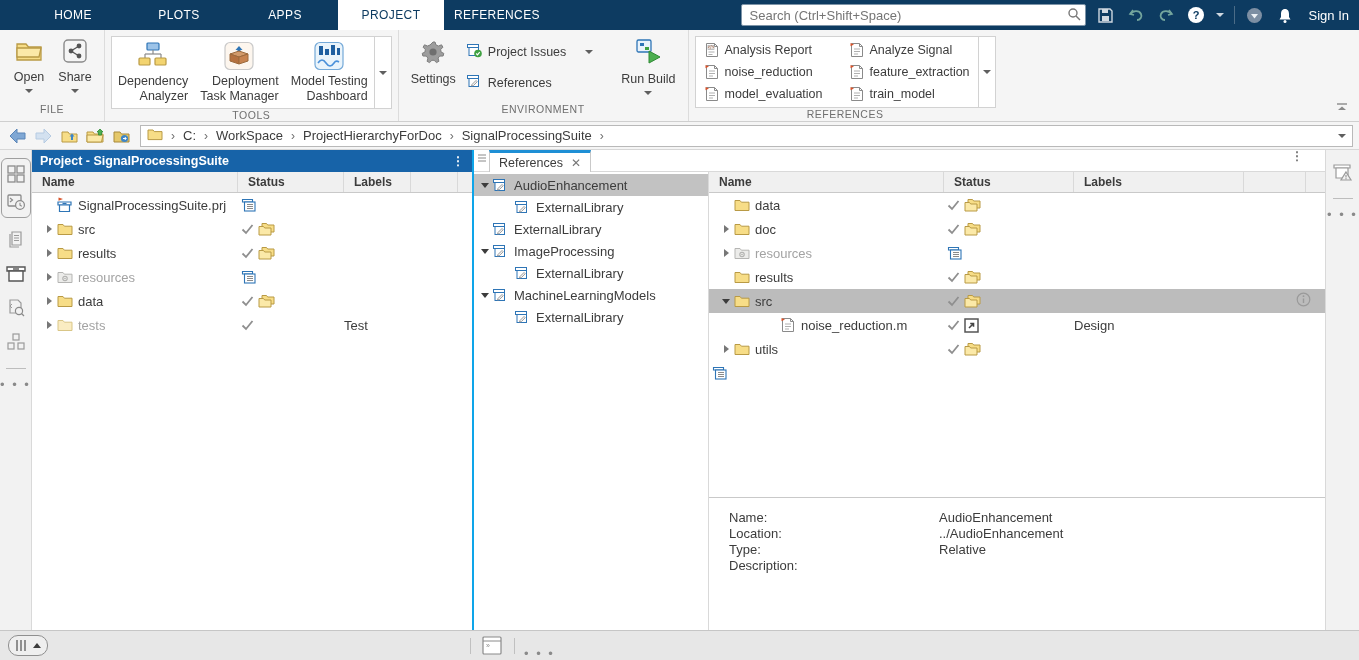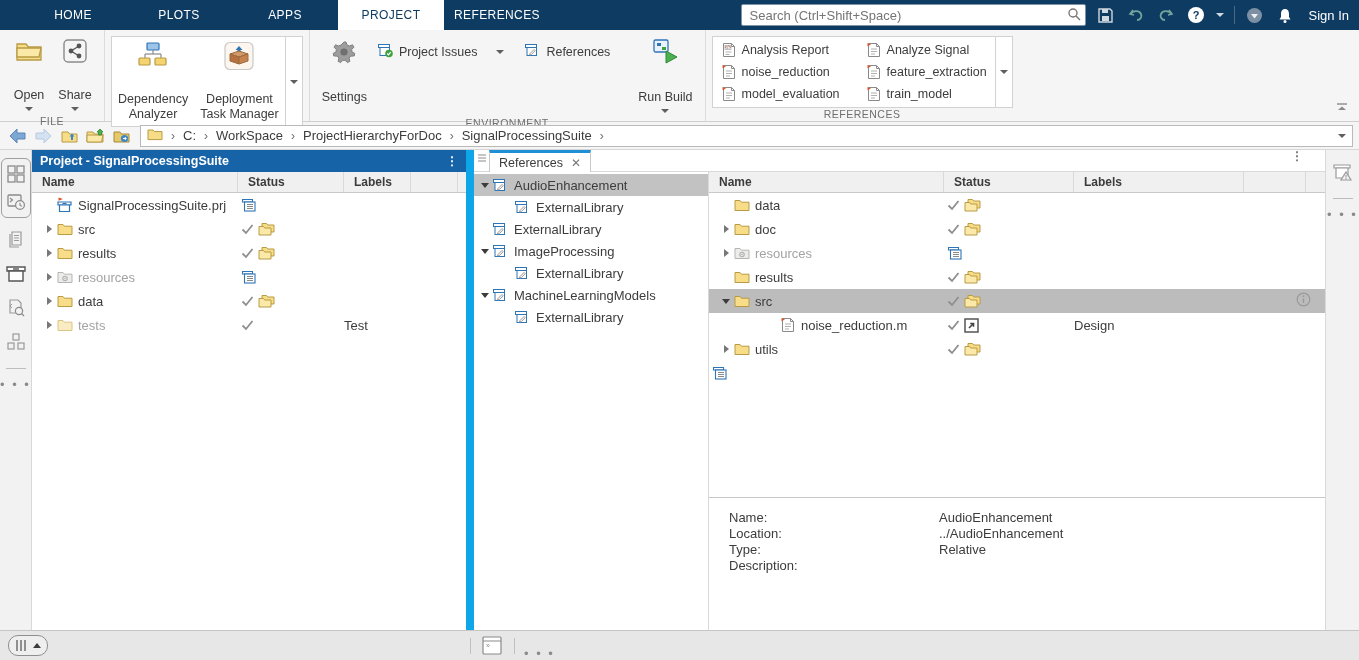--- a/index.html
+++ b/index.html
@@ -23,26 +23,26 @@
   #signin { color:#fff; font-size:13px; padding-left:4px; }
 
   
   #ribbon { height:92px; background:#f5f5f5; border-bottom:1px solid #cfcfcf; display:flex; position:relative; }
   .rib-sec { display:flex; flex-direction:column; padding:4px 6px 0 6px; }
   .rib-sec + .rib-sec { border-left:1px solid #dcdcdc; }
   .rib-body { flex:1; display:flex; align-items:flex-start; }
   .rib-label { height:18px; text-align:center; font-size:10.5px; color:#6f6f6f; letter-spacing:.5px; padding-bottom:3px; }
   .big-btn { display:flex; flex-direction:column; align-items:center; justify-content:flex-start;
              padding:4px 6px; min-width:46px; cursor:default; }
-  .big-btn .lbl { font-size:12.5px; color:#3c3c3c; margin-top:21px; text-align:center; line-height:15px; }
+  .big-btn .lbl { font-size:12.5px; color:#3c3c3c; margin-top:3px; text-align:right; line-height:15px; }
   .caret { width:0; height:0; border-left:4px solid transparent; border-right:4px solid transparent; border-top:4px solid #5f5f5f; }
   .big-btn .caret { margin-top:4px; }
   .group-box { display:flex; background:#fff; border:1px solid #d2d2d2; margin-top:2px; }
   .group-drop { width:17px; display:flex; align-items:center; justify-content:center; border-left:1px solid #d2d2d2; background:#fff; }
-  .env-col { display:flex; flex-direction:row; gap:20px; margin:8px 4px 0 4px; }
+  .env-col { display:flex; flex-direction:column; gap:12px; margin:8px 4px 0 4px; }
   .env-item { display:flex; align-items:center; gap:5px; font-size:12.5px; color:#3c3c3c; }
   .sc-grid { display:flex; padding:2px 4px; gap:18px; }
   .sc-col { display:flex; flex-direction:column; }
   .sc-item { display:flex; align-items:center; gap:6px; height:22px; font-size:12.5px; color:#3c3c3c; padding:0 4px; }
   #ribbon-collapse { position:absolute; right:10px; bottom:6px; }
 
   
   #toolbar { height:28px; background:#f5f5f5; display:flex; align-items:center; padding:0 6px; gap:4px; border-bottom:1px solid #d7d7d7; }
   .nav-ico { display:inline-flex; width:22px; height:22px; align-items:center; justify-content:center; }
   #addressbar { flex:1; height:22px; background:#fff; border:1px solid #b9b9b9; display:flex; align-items:center; padding:0 6px; gap:6px; position:relative; margin-left:4px; }
@@ -55,21 +55,21 @@
   .strip { width:32px; background:#f2f2f2; display:flex; flex-direction:column; align-items:center; }
   #left-strip { border-right:1px solid #d9d9d9; }
   #right-strip { width:34px; border-left:1px solid #d9d9d9; }
   .strip .grp { border:1px solid #9f9f9f; border-radius:6px; padding:3px 2px; margin-top:8px; display:flex; flex-direction:column; gap:4px; }
   .strip .s-ico { width:24px; height:24px; display:flex; align-items:center; justify-content:center; margin-top:10px; }
   .strip .grp .s-ico { margin-top:0; }
   .strip hr { width:20px; border:none; border-top:1px solid #bdbdbd; margin-top:14px; }
   .dots { color:#8a8a8a; font-size:13px; letter-spacing:2px; margin-top:8px; }
 
   
-  #project-panel { width:442px; background:#fff; border-right:8px solid #0ea5e9; display:flex; flex-direction:column; }
+  #project-panel { width:442px; background:#fff; border-right:2px solid #0ea5e9; display:flex; flex-direction:column; }
   #pp-header { height:22px; background:#1763a8; color:#fff; display:flex; align-items:center; padding:0 8px; font-size:12.5px; font-weight:bold; }
   #pp-header .kebab { margin-left:auto; color:#fff; }
   .col-header { height:21px; background:#f0f0f0; border-bottom:1px solid #c9c9c9; display:flex; font-size:12px; font-weight:bold; color:#3c3c3c; }
   .col-cell { display:flex; align-items:center; padding-left:10px; border-right:1px solid #d9d9d9; }
   .rows { flex:1; overflow:hidden; }
   .frow { height:24px; display:flex; align-items:center; }
   .frow .name-cell { display:flex; align-items:center; height:100%; overflow:hidden; }
   .frow .status-cell { display:flex; align-items:center; gap:4px; height:100%; }
   .frow .labels-cell { display:flex; align-items:center; height:100%; font-size:13px; }
   .frow.selected { background:#bcbcbc; }
@@ -231,20 +231,33 @@
                   <svg width="34" height="30" viewBox="0 0 34 30">
                     <rect x="3" y="1.5" width="28" height="27" rx="5" fill="#fdf6ee" stroke="#c9c9c9" stroke-width="1.2"></rect>
                     <path d="M17 5 l3.5 4 h-2 v4 h-3 v-4 h-2 z" fill="#2e75b6"></path>
                     <path d="M8 13 l9 3 9-3 -9-3 z" fill="#d29a6a" stroke="#9c6a3c"></path>
                     <path d="M8 13 v7 l9 3 v-7 z" fill="#b5713f" stroke="#9c6a3c"></path>
                     <path d="M26 13 v7 l-9 3 v-7 z" fill="#c7834f" stroke="#9c6a3c"></path>
                   </svg>
                 </span>
                 <span class="lbl">Deployment<br>Task Manager</span>
               </div>
+              <div class="big-btn">
+                <span style="display: inline-flex;">
+                  <svg width="34" height="30" viewBox="0 0 34 30">
+                    <rect x="3" y="1.5" width="28" height="27" rx="5" fill="#eaf4fb" stroke="#74a9d8" stroke-width="1.2"></rect>
+                    <rect x="7" y="5" width="4" height="9" fill="#1f5fa0"></rect>
+                    <rect x="13" y="8" width="4" height="6" fill="#1f5fa0"></rect>
+                    <rect x="19" y="4" width="4" height="10" fill="#1f5fa0"></rect>
+                    <rect x="25" y="7" width="3" height="7" fill="#1f5fa0"></rect>
+                    <path d="M6 22 q4 -6 8 0 t8 0 q2 -3 5 -1" fill="none" stroke="#4a90d9" stroke-width="1.6"></path>
+                  </svg>
+                </span>
+                <span class="lbl">Model Testing<br>Dashboard</span>
+              </div>
             </div>
           <div class="group-drop">
               <span class="caret"></span>
             </div>
         </div>
       </div>
       <div class="rib-label">TOOLS</div>
     </div>
 
     <div class="rib-sec">

